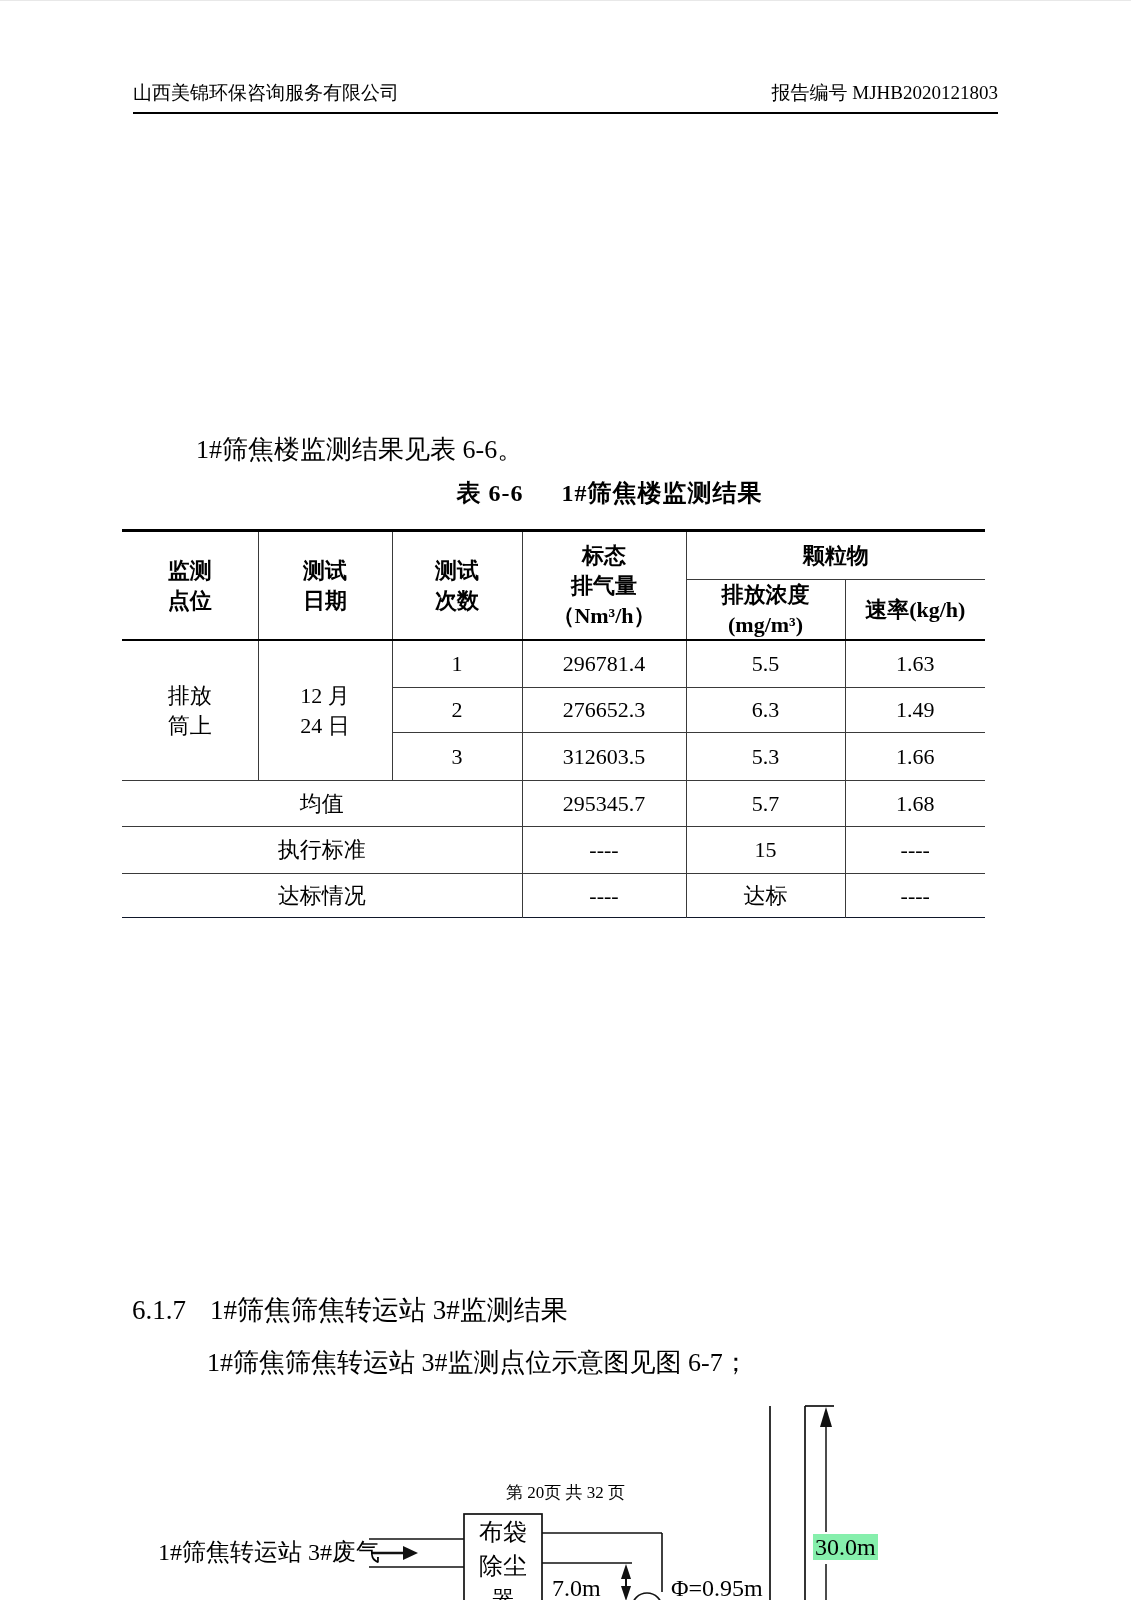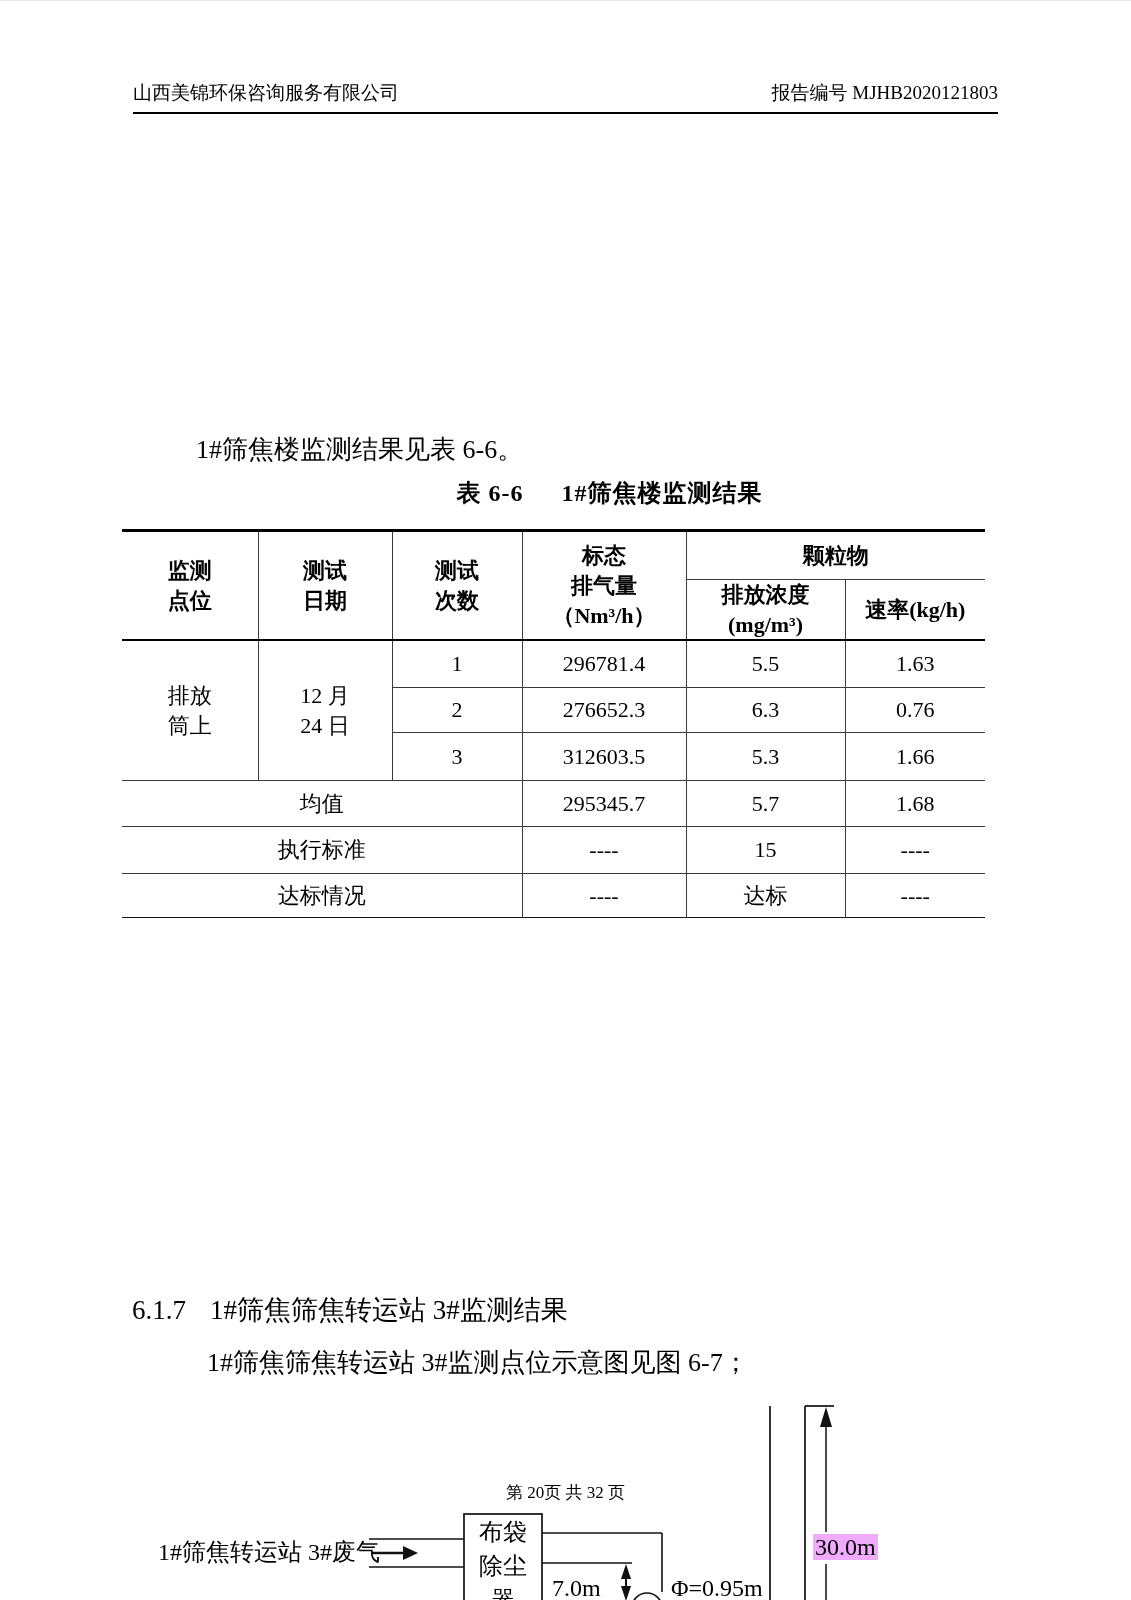--- a/index.html
+++ b/index.html
@@ -52,21 +52,21 @@
     text-align:center; font-size:17px;
   }
   
   .diagram-svg { position:absolute; left:0; top:1400px; }
   .diagram-label { position:absolute; font-size:24px; line-height:1.1; }
   .gas-label   { left:158px; top:1538px; }
   .device-label{ left:464px; top:1514px; width:78px; text-align:center;
                  line-height:34px; white-space:pre-line; }
   .height-label{ left:552px; top:1574px; }
   .diameter-label{ left:671px; top:1574px; }
-  .stack-height-label{ left:813px; top:1533px; background:#f0abfc; padding:0 2px; }
+  .stack-height-label{ left:813px; top:1533px; background:#86efac; padding:0 2px; }
 </style>
 </head>
 <body>
 
 <div class="page">
 
   <div class="page-header">
     <span>山西美锦环保咨询服务有限公司</span>
     <span>报告编号 MJHB2020121803</span>
   </div>
@@ -114,21 +114,21 @@
 24 日</td>
         <td>1</td>
         <td>296781.4</td>
         <td>5.5</td>
         <td>1.63</td>
       </tr>
       <tr style="height:45px">
         <td>2</td>
         <td>276652.3</td>
         <td>6.3</td>
-        <td>0.76</td>
+        <td>1.49</td>
       </tr>
       <tr style="height:48px">
         <td>3</td>
         <td>312603.5</td>
         <td>5.3</td>
         <td>1.66</td>
       </tr>
       <tr style="height:46px">
         <td colspan="3" class="summary-label">均值</td>
         <td>295345.7</td>

